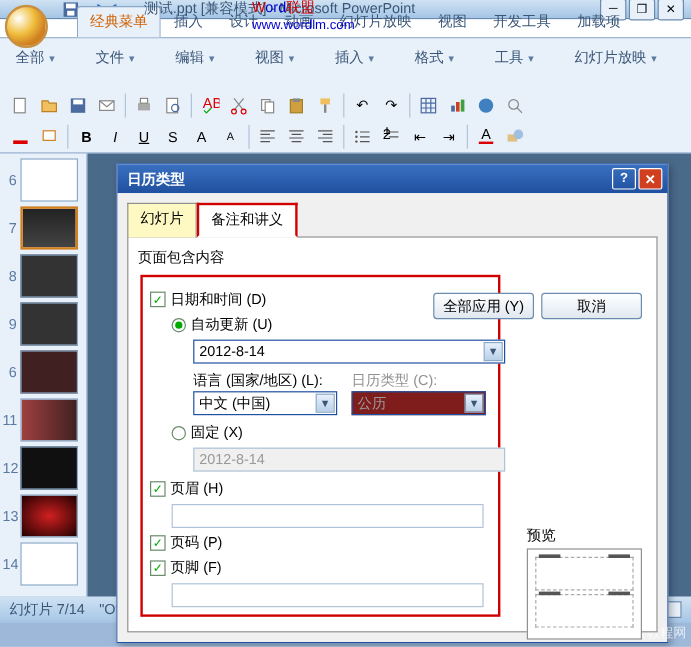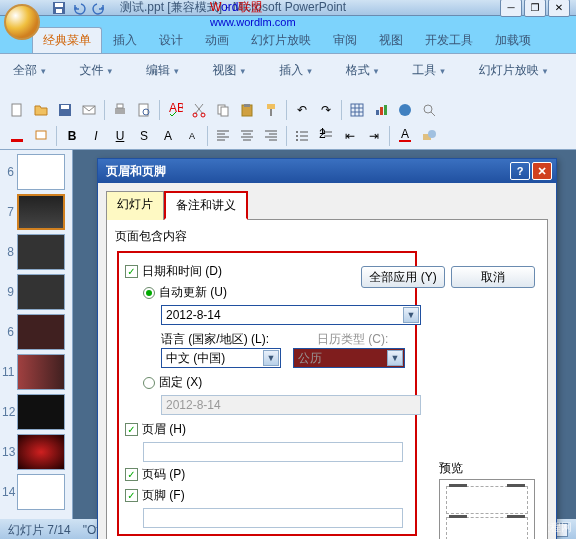--- a/index.html
+++ b/index.html
@@ -8,21 +8,21 @@
 .office-btn{width:36px;height:36px;border-radius:50%;background:radial-gradient(circle at 30% 30%,#fff,#f0c040 40%,#d08020 70%);border:2px solid #c89040;position:absolute;top:4px;left:4px;z-index:10;}
 .qat{margin-left:44px;display:flex;gap:2px;}
 .qat-btn{width:18px;height:18px;display:flex;align-items:center;justify-content:center;border:1px solid transparent;border-radius:2px;}
 .title-text{margin-left:12px;color:#3b5778;position:relative;}
 .watermark{position:absolute;top:-2px;left:90px;}
 .wm1{font-weight:normal;font-size:15px;}
 .wm1 .r{color:#d00000;}.wm1 .b{color:#0000d0;}
 .wm2{color:#0000d0;font-size:11px;}
 .win-controls{margin-left:auto;display:flex;gap:2px;}
 .win-btn{width:22px;height:18px;border:1px solid #6a8bb0;background:#e8f0fa;border-radius:2px;display:flex;align-items:center;justify-content:center;font-size:10px;}
-.ribbon-tabs{height:38px;background:#7dd3fc;display:flex;align-items:flex-end;padding-left:32px;border-bottom:1px solid #8aa8c8;}
+.ribbon-tabs{height:16px;background:#ffffff;display:flex;align-items:flex-end;padding-left:64px;border-bottom:1px solid #8aa8c8;}
 .ribbon-tab{padding:4px 10px;color:#3b5778;cursor:pointer;border:1px solid transparent;border-bottom:none;border-radius:3px 3px 0 0;}
 .ribbon-tab.active{background:#e8f0fa;border-color:#8aa8c8;color:#d06000;}
 .ribbon-body{height:96px;background:#e8f0fa;border-bottom:1px solid #8aa8c8;padding:4px 6px;}
 .menu-row{display:flex;gap:20px;align-items:flex-end;margin-bottom:16px;}
 .menu-item{padding:3px 6px;color:#3b5778;display:flex;align-items:center;gap:2px;border:1px solid transparent;border-radius:2px;}
 .dd-arrow::after{content:"▾";font-size:9px;margin-left:2px;color:#5a7aa0;}
 .tool-row{display:flex;gap:2px;align-items:center;margin-bottom:4px;}
 .tool-btn{width:22px;height:22px;border:1px solid transparent;border-radius:2px;display:flex;align-items:center;justify-content:center;}
 .tool-btn svg{width:16px;height:16px;}
 .sep{width:1px;height:20px;background:#b0c4d8;margin:0 2px;}
@@ -47,21 +47,21 @@
 .dlg-panel{border:1px solid #909090;background:#fff;padding:8px;position:relative;z-index:1;}
 .frame-label{font-size:12px;margin-bottom:6px;}
 .red-frame{border:2px solid #d00000;padding:6px;margin:4px 2px;width:300px;}
 .chk-row{display:flex;align-items:center;gap:4px;margin:4px 0;}
 .chk{width:13px;height:13px;border:1px solid #6a8a6a;display:inline-flex;align-items:center;justify-content:center;font-size:10px;color:#0a0;}
 .rad{width:12px;height:12px;border:1px solid #6a8a6a;border-radius:50%;display:inline-flex;align-items:center;justify-content:center;}
 .rad.on::after{content:"";width:6px;height:6px;border-radius:50%;background:#0a0;}
 .sub{margin-left:18px;}
 .dropdown{border:1px solid #2050a0;height:20px;display:flex;align-items:center;padding:0 4px;background:#fff;position:relative;}
 .dropdown .dd-btn{width:16px;height:16px;background:linear-gradient(#e8f0fa,#b8d0e8);border:1px solid #8aa8c8;position:absolute;right:1px;display:flex;align-items:center;justify-content:center;font-size:9px;color:#3b5778;}
-.grey-label{color:#909090;margin-left:24px;}
+.grey-label{color:#909090;}
 .textfield{border:1px solid #b0c4d8;height:20px;display:flex;align-items:center;padding:0 4px;background:#fff;}
 .right-btns{position:absolute;right:12px;top:46px;display:flex;flex-direction:row;gap:6px;}
 .dlg-btn{width:84px;height:22px;border:1px solid #6a8bb0;background:linear-gradient(#fff,#e0e8f0);border-radius:3px;display:flex;align-items:center;justify-content:center;}
 .preview-box{position:absolute;right:12px;top:240px;width:96px;}
 .preview-box .pv{border:1px solid #909090;height:76px;background:#fff;margin-top:2px;padding:6px;}
 .pv-page{border:1px dashed #aaa;height:28px;margin-bottom:3px;position:relative;}
 .pv-page::before,.pv-page::after{content:"";position:absolute;top:-3px;width:18px;height:3px;background:#555;}
 .pv-page::before{left:2px;}.pv-page::after{right:2px;}
 .statusbar{height:22px;background:linear-gradient(#cfe2f3,#a5c5e5);display:flex;align-items:center;padding:0 8px;gap:12px;color:#3b5778;}
 .status-right{margin-left:auto;display:flex;align-items:center;gap:6px;}
@@ -110,21 +110,20 @@
     <div class="win-btn">✕</div>
   </div>
 </div>
 
 <div class="ribbon-tabs">
   <div class="ribbon-tab active">经典菜单</div>
   <div class="ribbon-tab">插入</div>
   <div class="ribbon-tab">设计</div>
   <div class="ribbon-tab">动画</div>
   <div class="ribbon-tab">幻灯片放映</div>
-  <div class="ribbon-tab">审阅</div>
   <div class="ribbon-tab">视图</div>
   <div class="ribbon-tab">开发工具</div>
   <div class="ribbon-tab">加载项</div>
 </div>
 
 <div class="ribbon-body">
   <div class="menu-row">
     <div class="menu-item dd-arrow">全部</div>
     <div class="menu-item dd-arrow">文件</div>
     <div class="menu-item dd-arrow">编辑</div>
@@ -343,21 +342,21 @@
         <div class="thumb" style="background:radial-gradient(#d02020,#200000)"></div>
       </div>
     <div class="thumb-row">
         <div class="thumb-num">14</div>
         <div class="thumb white"></div>
       </div>
   </div>
   <div class="main-area">
     <div class="dialog">
       <div class="dlg-title">
-        <span>页眉和页脚</span>
+        <span>日历类型</span>
         <div class="dlg-title-btns">
           <div class="dlg-tbtn">?</div>
           <div class="dlg-tbtn dlg-close">✕</div>
         </div>
       </div>
       <div class="dlg-body">
         <div class="dlg-tabs">
           <div class="dlg-tab">幻灯片</div>
           <div class="dlg-tab active">备注和讲义</div>
         </div>

